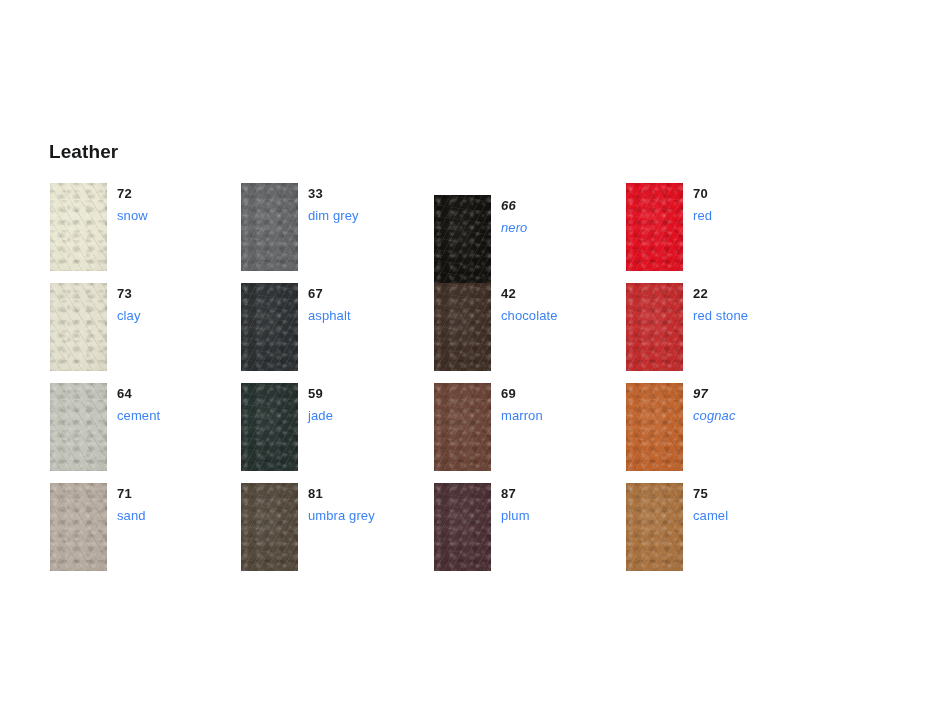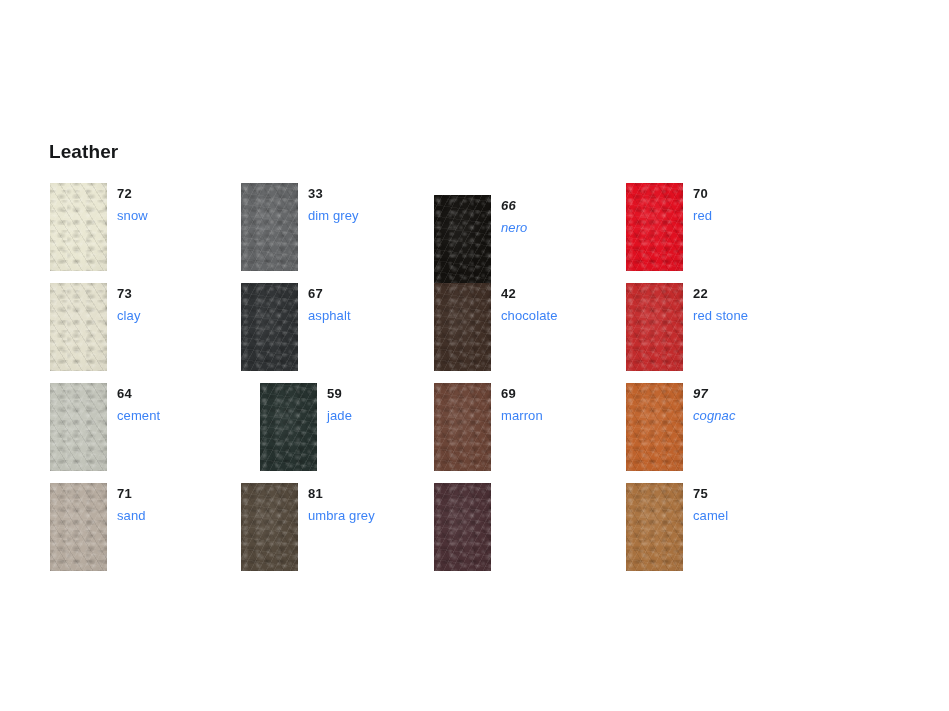--- a/index.html
+++ b/index.html
@@ -216,21 +216,21 @@
         <div class="chip" style="background-color: rgb(195, 197, 187); width: 57px; height: 88px;">
           <div class="grain"></div>
           <div class="grain2"></div>
           <div class="vignette"></div>
         </div>
         <div class="meta" style="left: 67px;">
           <div class="code">64</div>
           <div class="name">cement</div>
         </div>
       </div>
-      <div class="swatch-cell" style="left: 191px; top: 200px; margin-left: 19px;">
+      <div class="swatch-cell" style="left: 191px; top: 200px;">
         <div class="chip" style="background-color: rgb(38, 50, 47); width: 57px; height: 88px;">
           <div class="grain"></div>
           <div class="grain2"></div>
           <div class="vignette"></div>
         </div>
         <div class="meta" style="left: 67px;">
           <div class="code">59</div>
           <div class="name">jade</div>
         </div>
       </div>
@@ -277,20 +277,24 @@
           <div class="code">81</div>
           <div class="name">umbra grey</div>
         </div>
       </div>
       <div class="swatch-cell" style="left: 384px; top: 300px;">
         <div class="chip" style="background-color: rgb(75, 48, 53); width: 57px; height: 88px;">
           <div class="grain"></div>
           <div class="grain2"></div>
           <div class="vignette"></div>
         </div>
+        <div class="meta" style="left: 67px;">
+          <div class="code">87</div>
+          <div class="name">plum</div>
+        </div>
       </div>
       <div class="swatch-cell" style="left: 576px; top: 300px;">
         <div class="chip" style="background-color: rgb(169, 114, 63); width: 57px; height: 88px;">
           <div class="grain"></div>
           <div class="grain2"></div>
           <div class="vignette"></div>
         </div>
         <div class="meta" style="left: 67px;">
           <div class="code">75</div>
           <div class="name">camel</div>

